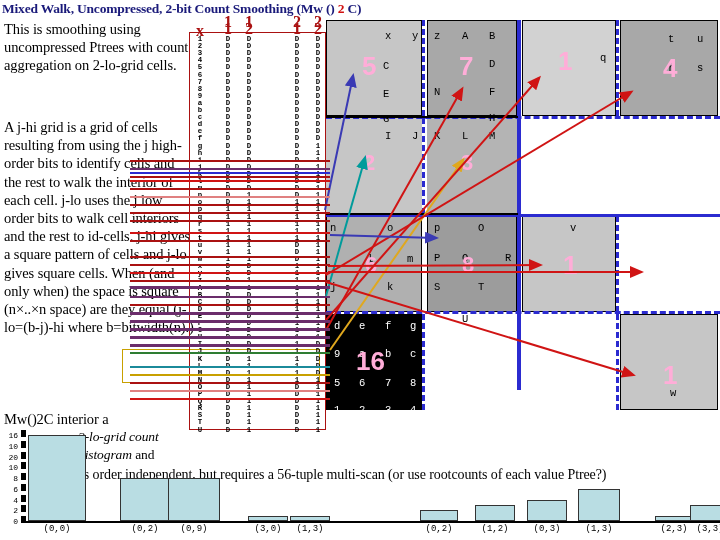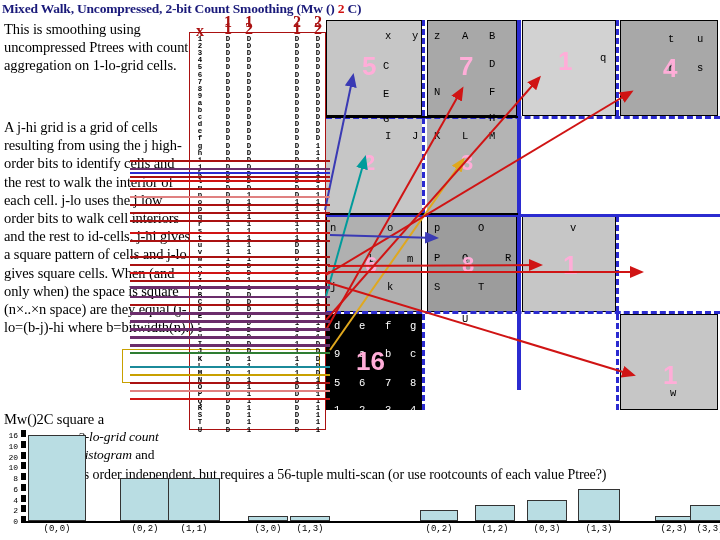--- a/index.html
+++ b/index.html
@@ -65,23 +65,23 @@
   .hlbox{position:absolute;border:1.3px solid #c8a000;box-sizing:border-box;}
 </style>
 </head>
 <body>
 
 <div class="abs" id="title">
   <span>Mixed Walk, Uncompressed, 2-bit Count Smoothing</span>
   <span class="dk">(Mw () </span><span class="red">2</span><span class="dk"> C)</span>
 </div>
 
-<div class="abs prose" id="para1">This is smoothing using uncompressed Ptrees with count aggregation on 1-lo-grid cells.</div>
+<div class="abs prose" id="para1">This is smoothing using uncompressed Ptrees with count aggregation on 2-lo-grid cells.</div>
 <div class="abs prose" id="para2">A j-hi grid is a grid of cells resulting from using the j high-order bits to identify cells and the rest to walk the interior of each cell. j-lo uses the j low order bits to walk cell interiors and the rest to id-cells. j-hi gives a square pattern of cells and j-lo gives square cells. When (and only when) the space is square (n×..×n space) are they equal (j-lo=(b-j)-hi where b=bitwidth(n).)</div>
-<div class="abs prose" id="para3">Mw()2C square a</div>
+<div class="abs prose" id="para3">Mw()2C interior a</div>
 <div class="abs prose" id="histNote">
   <span class="italic">2-lo-grid count histogram</span><span> and</span>
 </div>
 <div class="abs prose" id="orderNote">is order independent, but requires a 56-tuple multi-scan (or use rootcounts of each value Ptree?)</div>
 
 <div class="hlbox" style="left:122px;top:349px;width:198px;height:17px;border-width:1.3px 1.3px 0 1.3px;"></div>
 <div class="hlbox" style="left:122px;top:366px;width:198px;height:17px;border-width:0 1.3px 1.3px 1.3px;"></div>
 
 <div class="abs" id="tblBorder"></div>
 <div class="abs" id="tblHead">
@@ -609,21 +609,21 @@
     <div class="ytick" style="left: 21px; top: 19.5px;"></div>
     <div class="ylab" style="left: 2px; top: 9.75px;">10</div>
     <div class="ytick" style="left: 21px; top: 8.75px;"></div>
     <div class="ylab" style="left: 2px; top: -1px;">16</div>
     <div class="ytick" style="left: 21px; top: -2px;"></div>
     <div class="bar" style="left: 28px; width: 58px; top: 3px; height: 86px; background: rgb(185, 221, 227);"></div>
     <div class="xlab" style="left: 22px; top: 92px; width: 70px;">(0,0)</div>
     <div class="bar" style="left: 120px; width: 50px; top: 46px; height: 43px; background: rgb(185, 221, 227);"></div>
     <div class="xlab" style="left: 114px; top: 92px; width: 62px;">(0,2)</div>
     <div class="bar" style="left: 168px; width: 52px; top: 46px; height: 43px; background: rgb(185, 221, 227);"></div>
-    <div class="xlab" style="left: 162px; top: 92px; width: 64px;">(1,1)</div>
+    <div class="xlab" style="left: 162px; top: 92px; width: 64px;">(0,9)</div>
     <div class="bar" style="left: 248px; width: 40px; top: 83.625px; height: 5.375px; background: rgb(185, 221, 227);"></div>
     <div class="xlab" style="left: 242px; top: 92px; width: 52px;">(3,0)</div>
     <div class="bar" style="left: 290px; width: 40px; top: 83.625px; height: 5.375px; background: rgb(185, 221, 227);"></div>
     <div class="xlab" style="left: 284px; top: 92px; width: 52px;">(1,3)</div>
     <div class="bar" style="left: 420px; width: 38px; top: 78.25px; height: 10.75px; background: rgb(185, 221, 227);"></div>
     <div class="xlab" style="left: 414px; top: 92px; width: 50px;">(0,2)</div>
     <div class="bar" style="left: 475px; width: 40px; top: 72.875px; height: 16.125px; background: rgb(185, 221, 227);"></div>
     <div class="xlab" style="left: 469px; top: 92px; width: 52px;">(1,2)</div>
     <div class="bar" style="left: 527px; width: 40px; top: 67.5px; height: 21.5px; background: rgb(185, 221, 227);"></div>
     <div class="xlab" style="left: 521px; top: 92px; width: 52px;">(0,3)</div>

